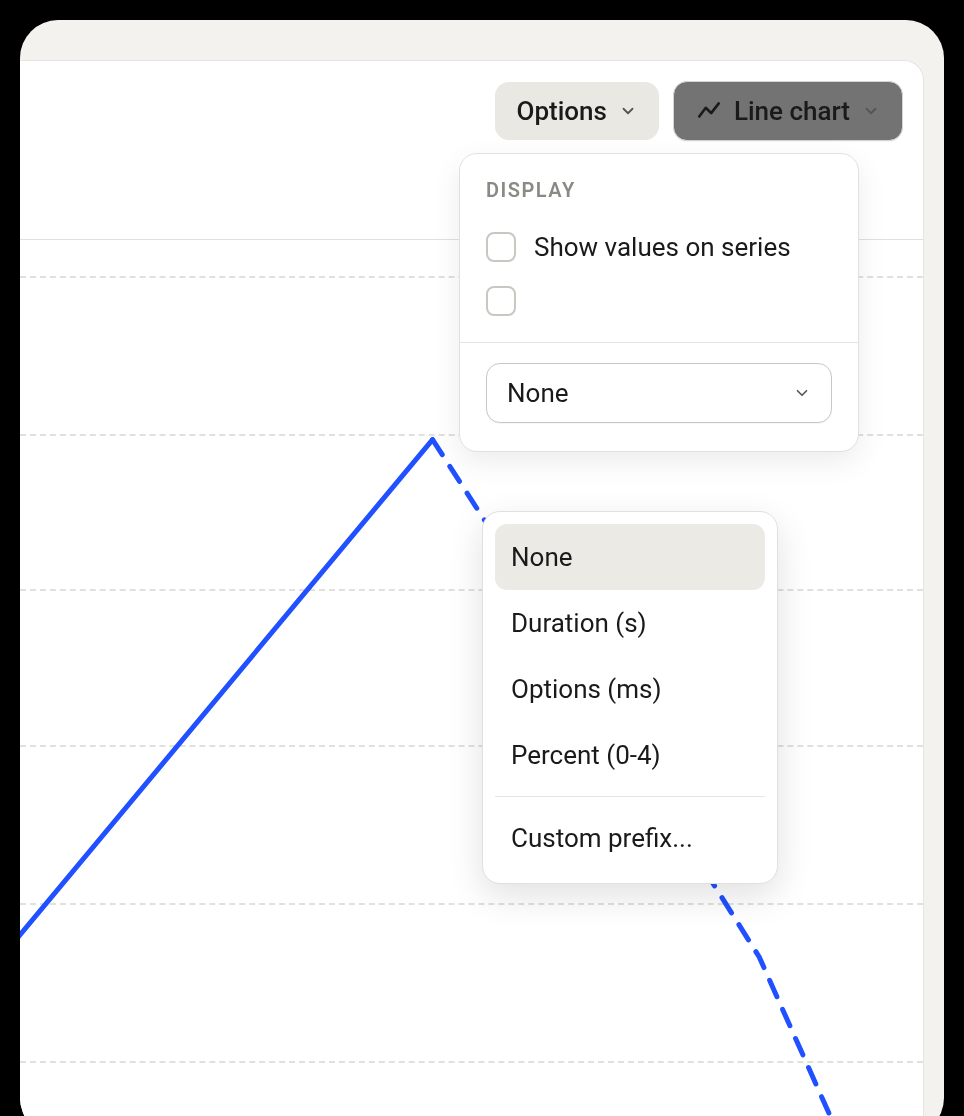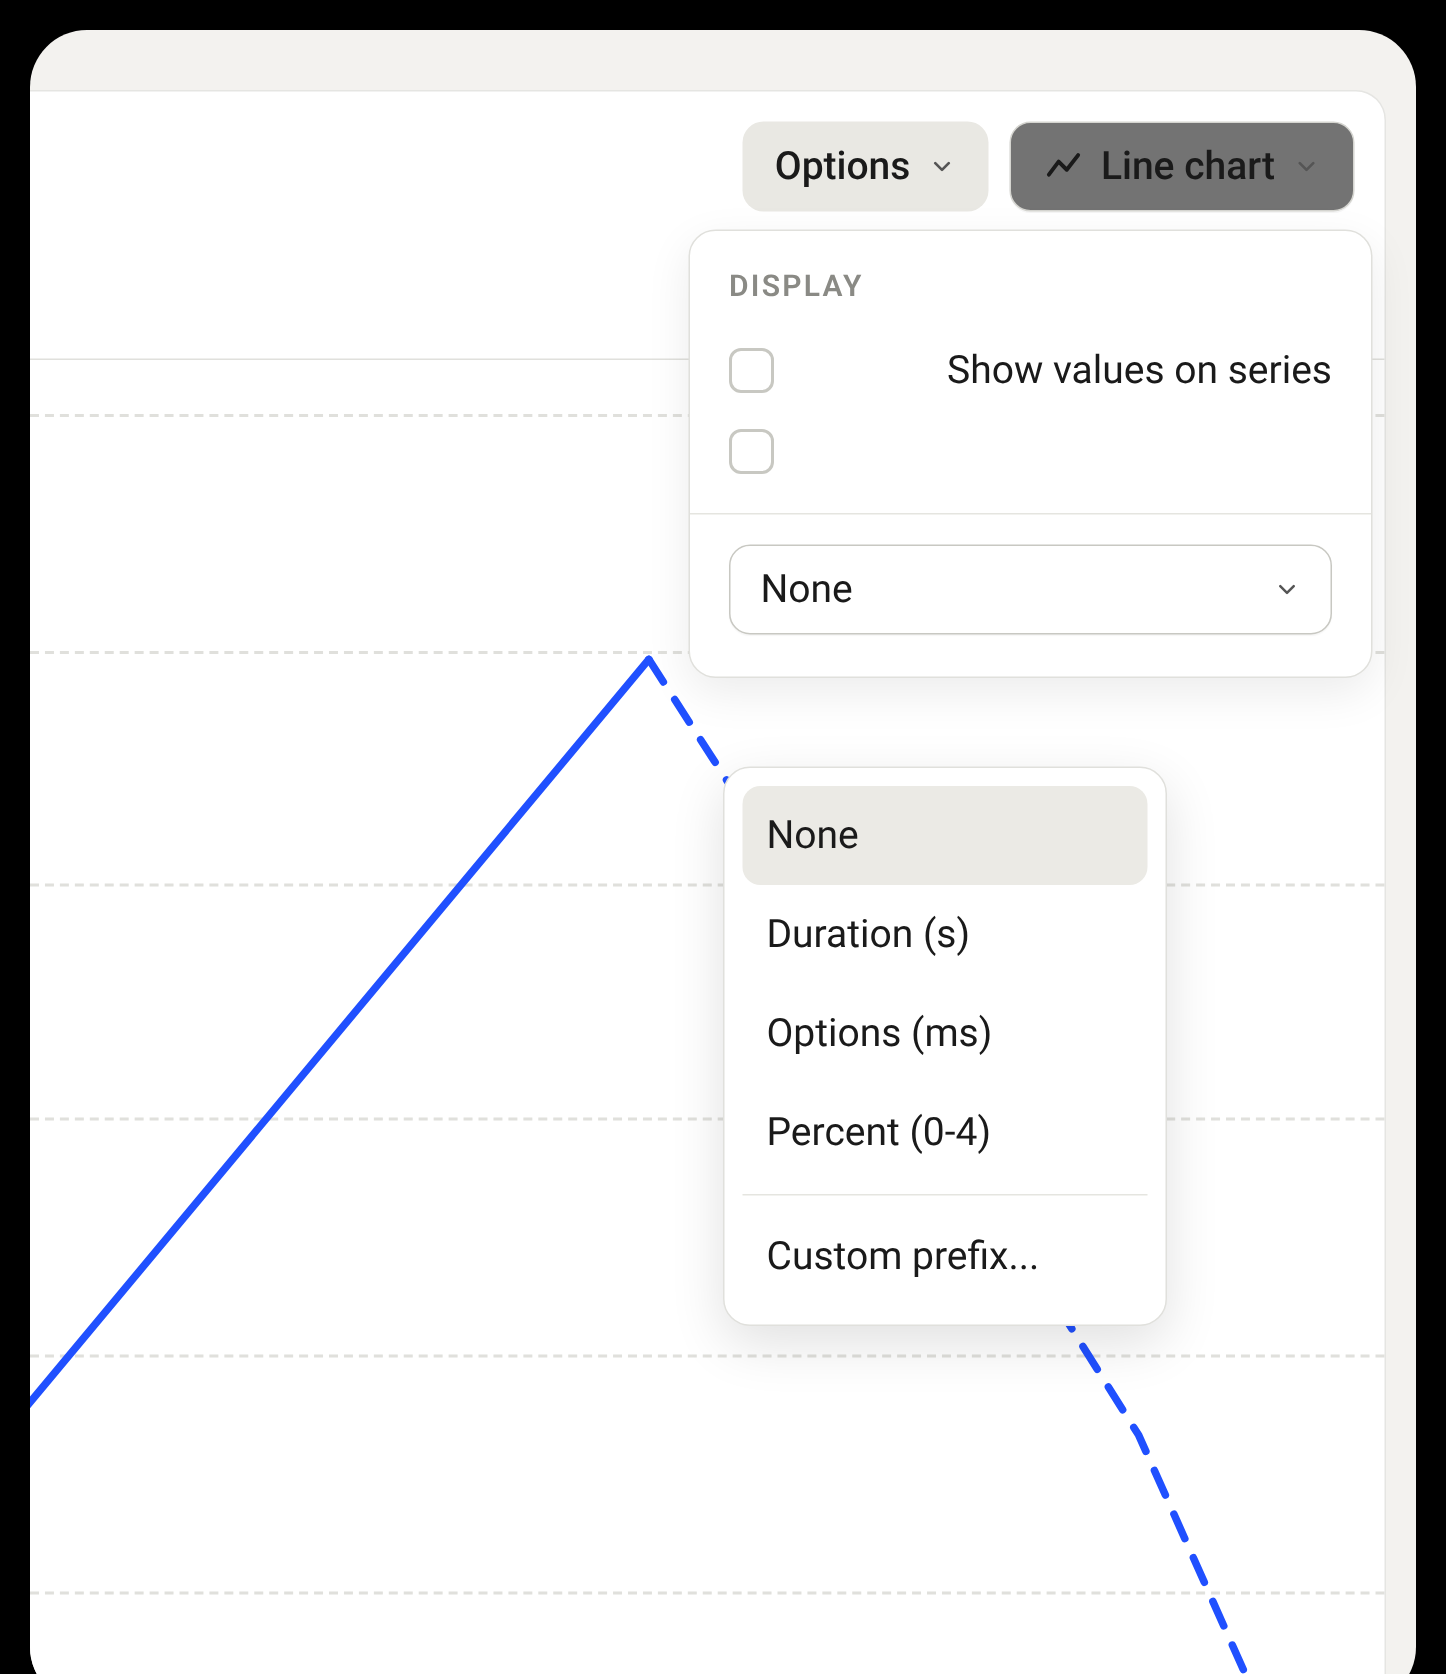--- a/index.html
+++ b/index.html
@@ -35,20 +35,21 @@
       border-top: 1px solid #e5e5e2;
       border-right: 1px solid #e5e5e2;
       border-top-right-radius: 20px;
     }
     .toolbar {
       position: absolute;
       top: 20px;
       right: 20px;
       display: flex;
       gap: 14px;
+      align-items: center;
       z-index: 10;
     }
     .btn {
       display: inline-flex;
       align-items: center;
       gap: 12px;
       padding: 14px 22px;
       border-radius: 14px;
       font-size: 26px;
       font-weight: 500;
@@ -100,42 +101,41 @@
       position: absolute;
       top: 0;
       left: 0;
       width: 100%;
       height: 100%;
     }
     .options-panel {
       position: absolute;
       top: 92px;
       left: 439px;
-      width: 456px;
+      width: 400px;
       background: #fff;
       border: 1.5px solid #e0e0dc;
       border-radius: 18px;
       box-shadow: 0 10px 30px rgba(0,0,0,0.08);
       padding: 24px 26px 28px 26px;
       z-index: 20;
     }
     .section-header {
       font-size: 20px;
       font-weight: 600;
       letter-spacing: 1.5px;
       color: #8a8a85;
       margin-bottom: 18px;
       text-transform: uppercase;
     }
     .checkbox-row {
       display: flex;
       align-items: center;
       gap: 18px;
       padding: 12px 0;
-      justify-content: space-between;
     }
     .checkbox {
       width: 30px;
       height: 30px;
       border: 2px solid #c8c8c2;
       border-radius: 8px;
       background: #fff;
       flex-shrink: 0;
     }
     .checkbox-label {

